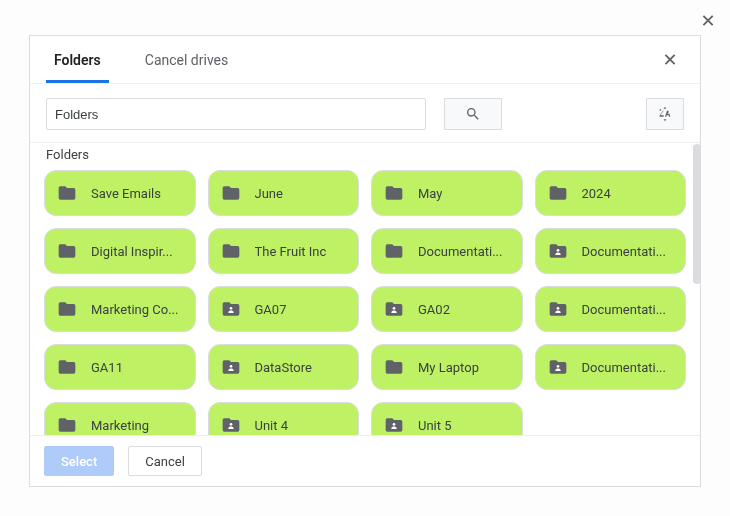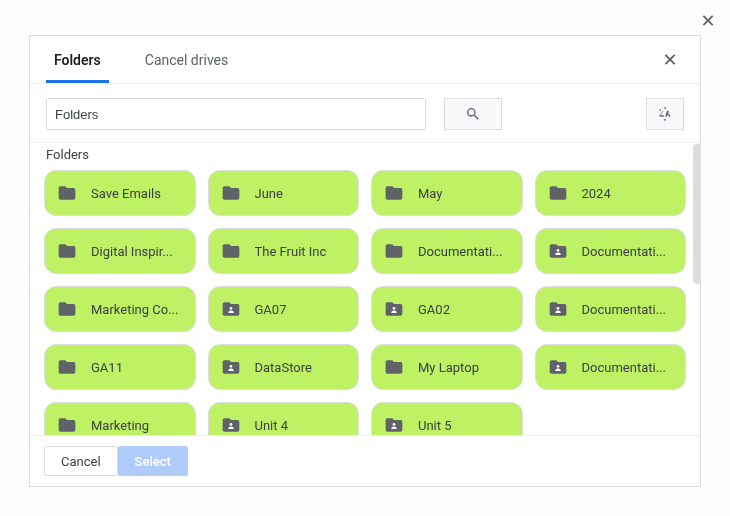--- a/index.html
+++ b/index.html
@@ -375,20 +375,20 @@
               <circle cx="12" cy="11.2" r="1.6" fill="#fff"></circle>
               <path d="M8.8 16.2c0-1.5 2.1-2.3 3.2-2.3s3.2.8 3.2 2.3v.6H8.8v-.6z" fill="#fff"></path>
             </svg>
           </span>
           <span class="folder-label">Unit 5</span>
         </div>
       </div>
   </div>
 
   <div class="footer">
+    <div class="btn btn-primary">
+      <span>Select</span>
+    </div>
     <div class="btn btn-secondary">
       <span>Cancel</span>
     </div>
-    <div class="btn btn-primary">
-      <span>Select</span>
-    </div>
   </div>
 </div>
 
 </body></html>

